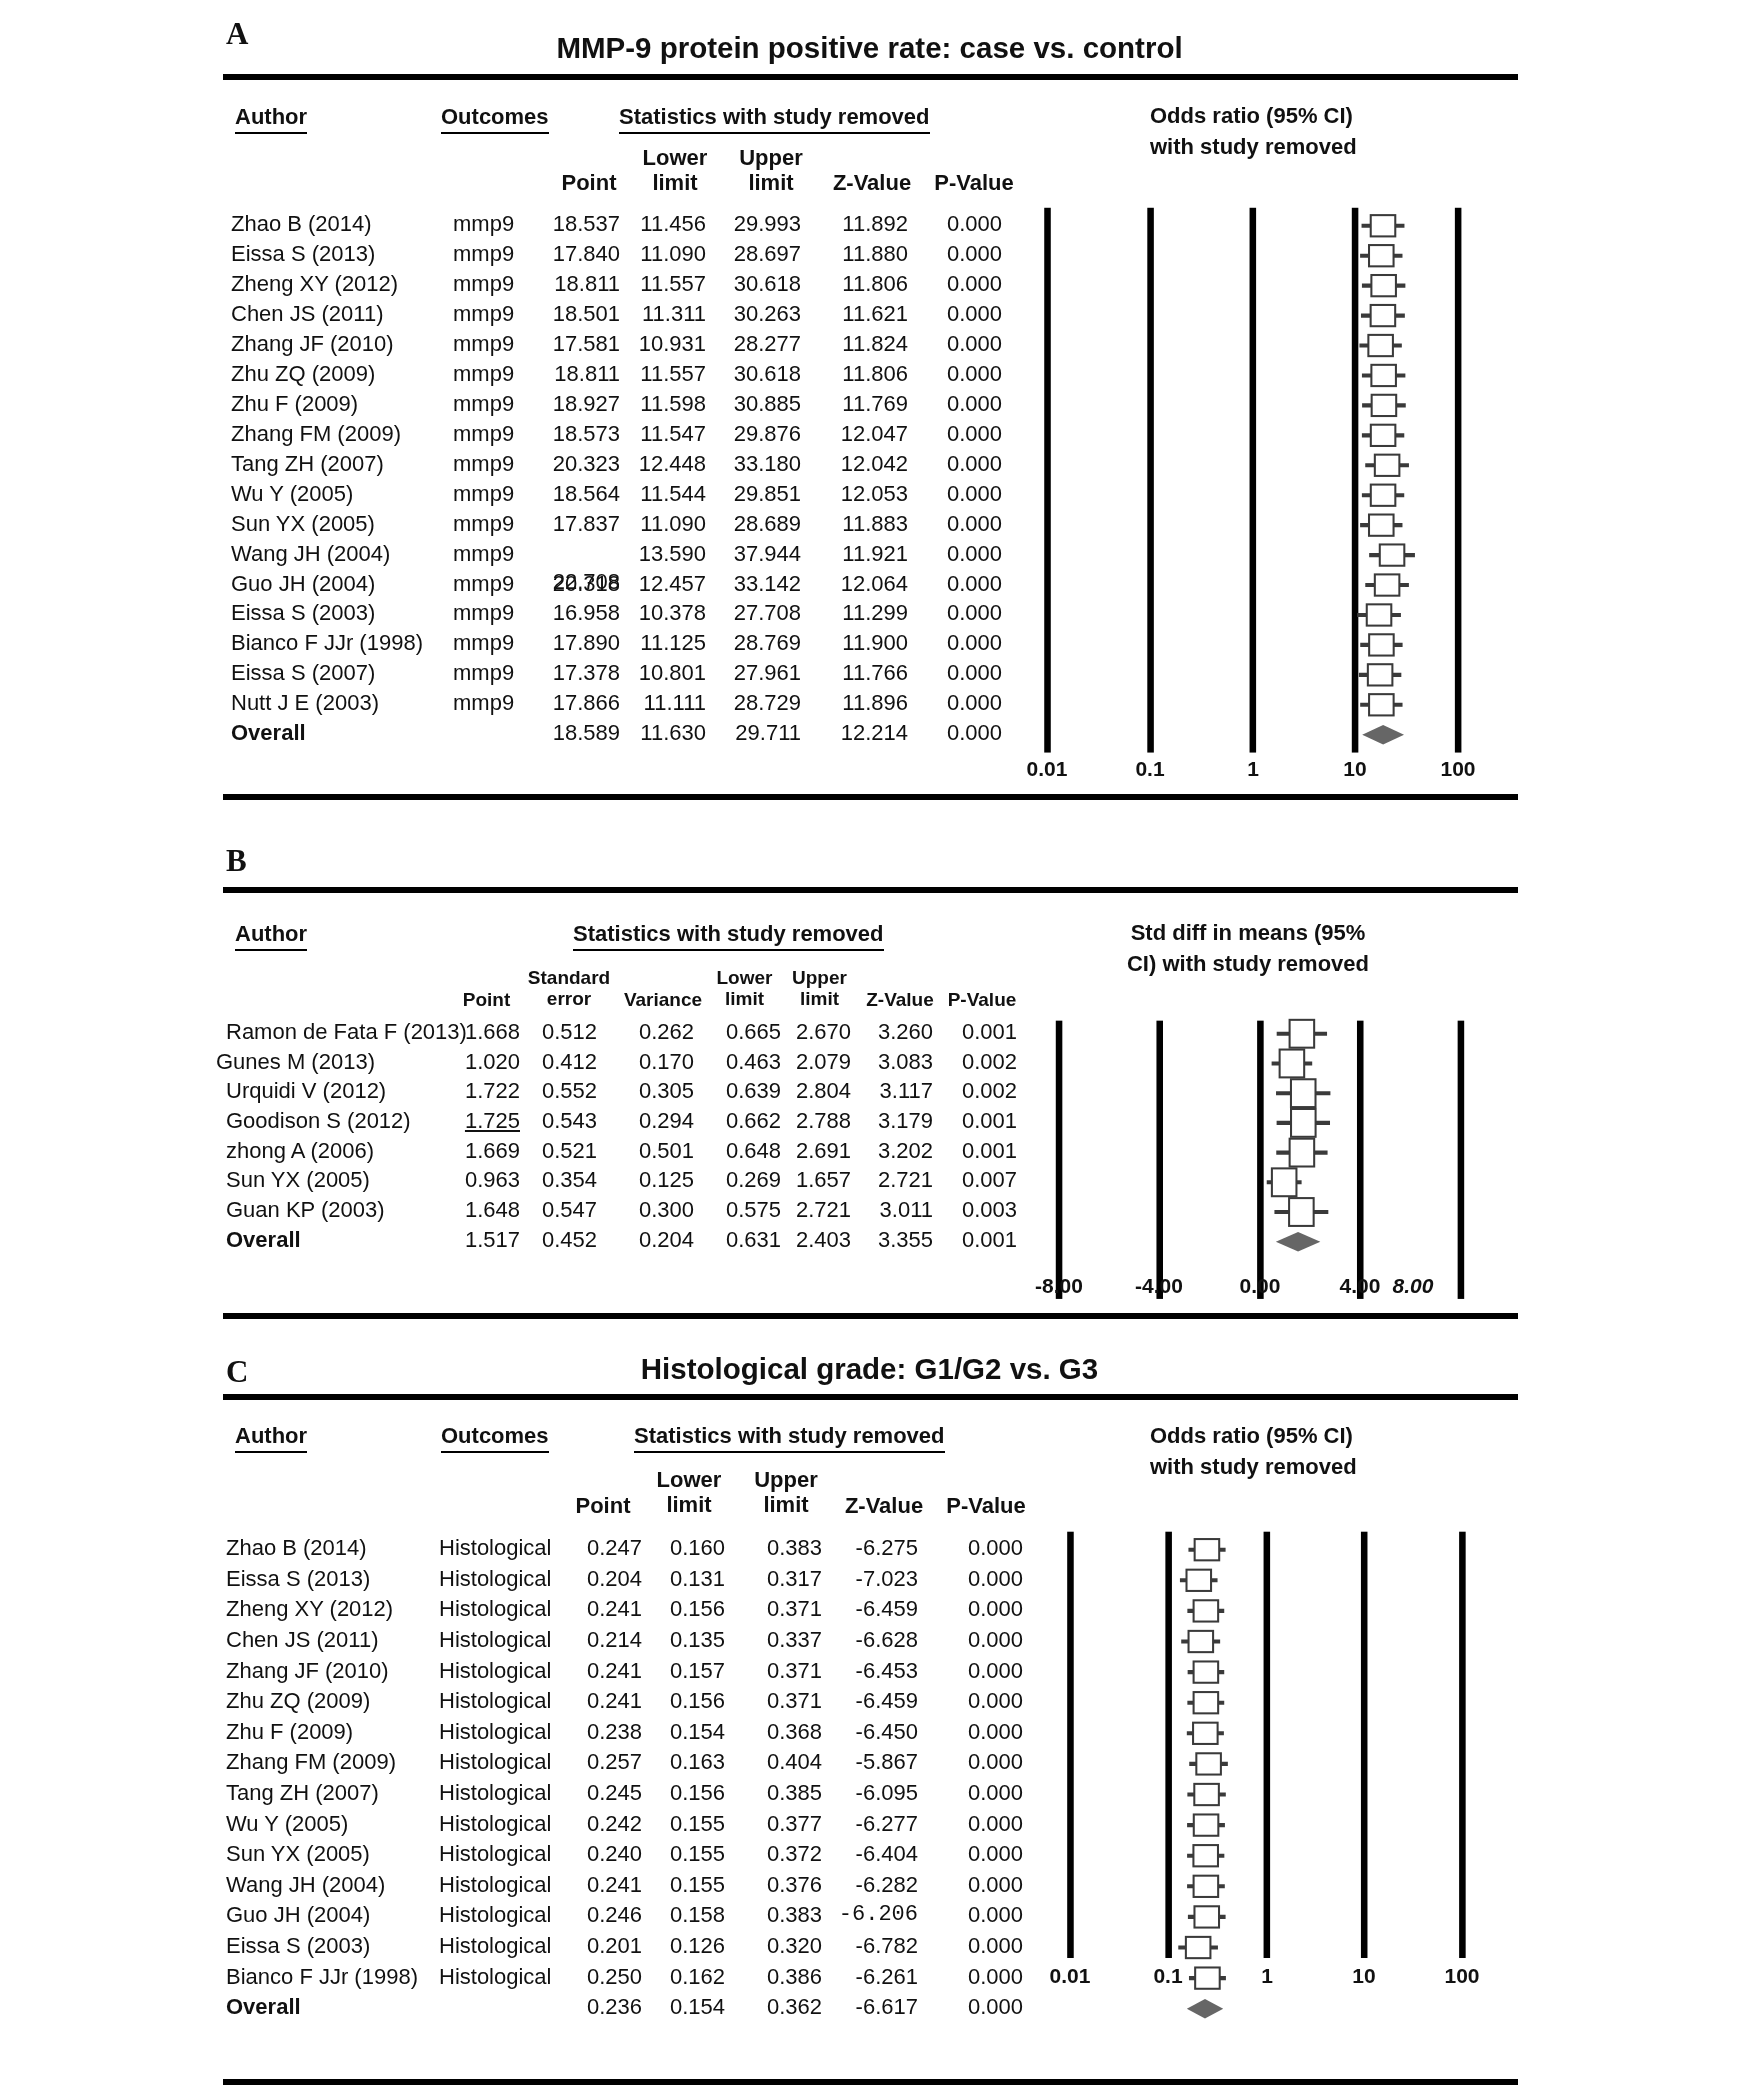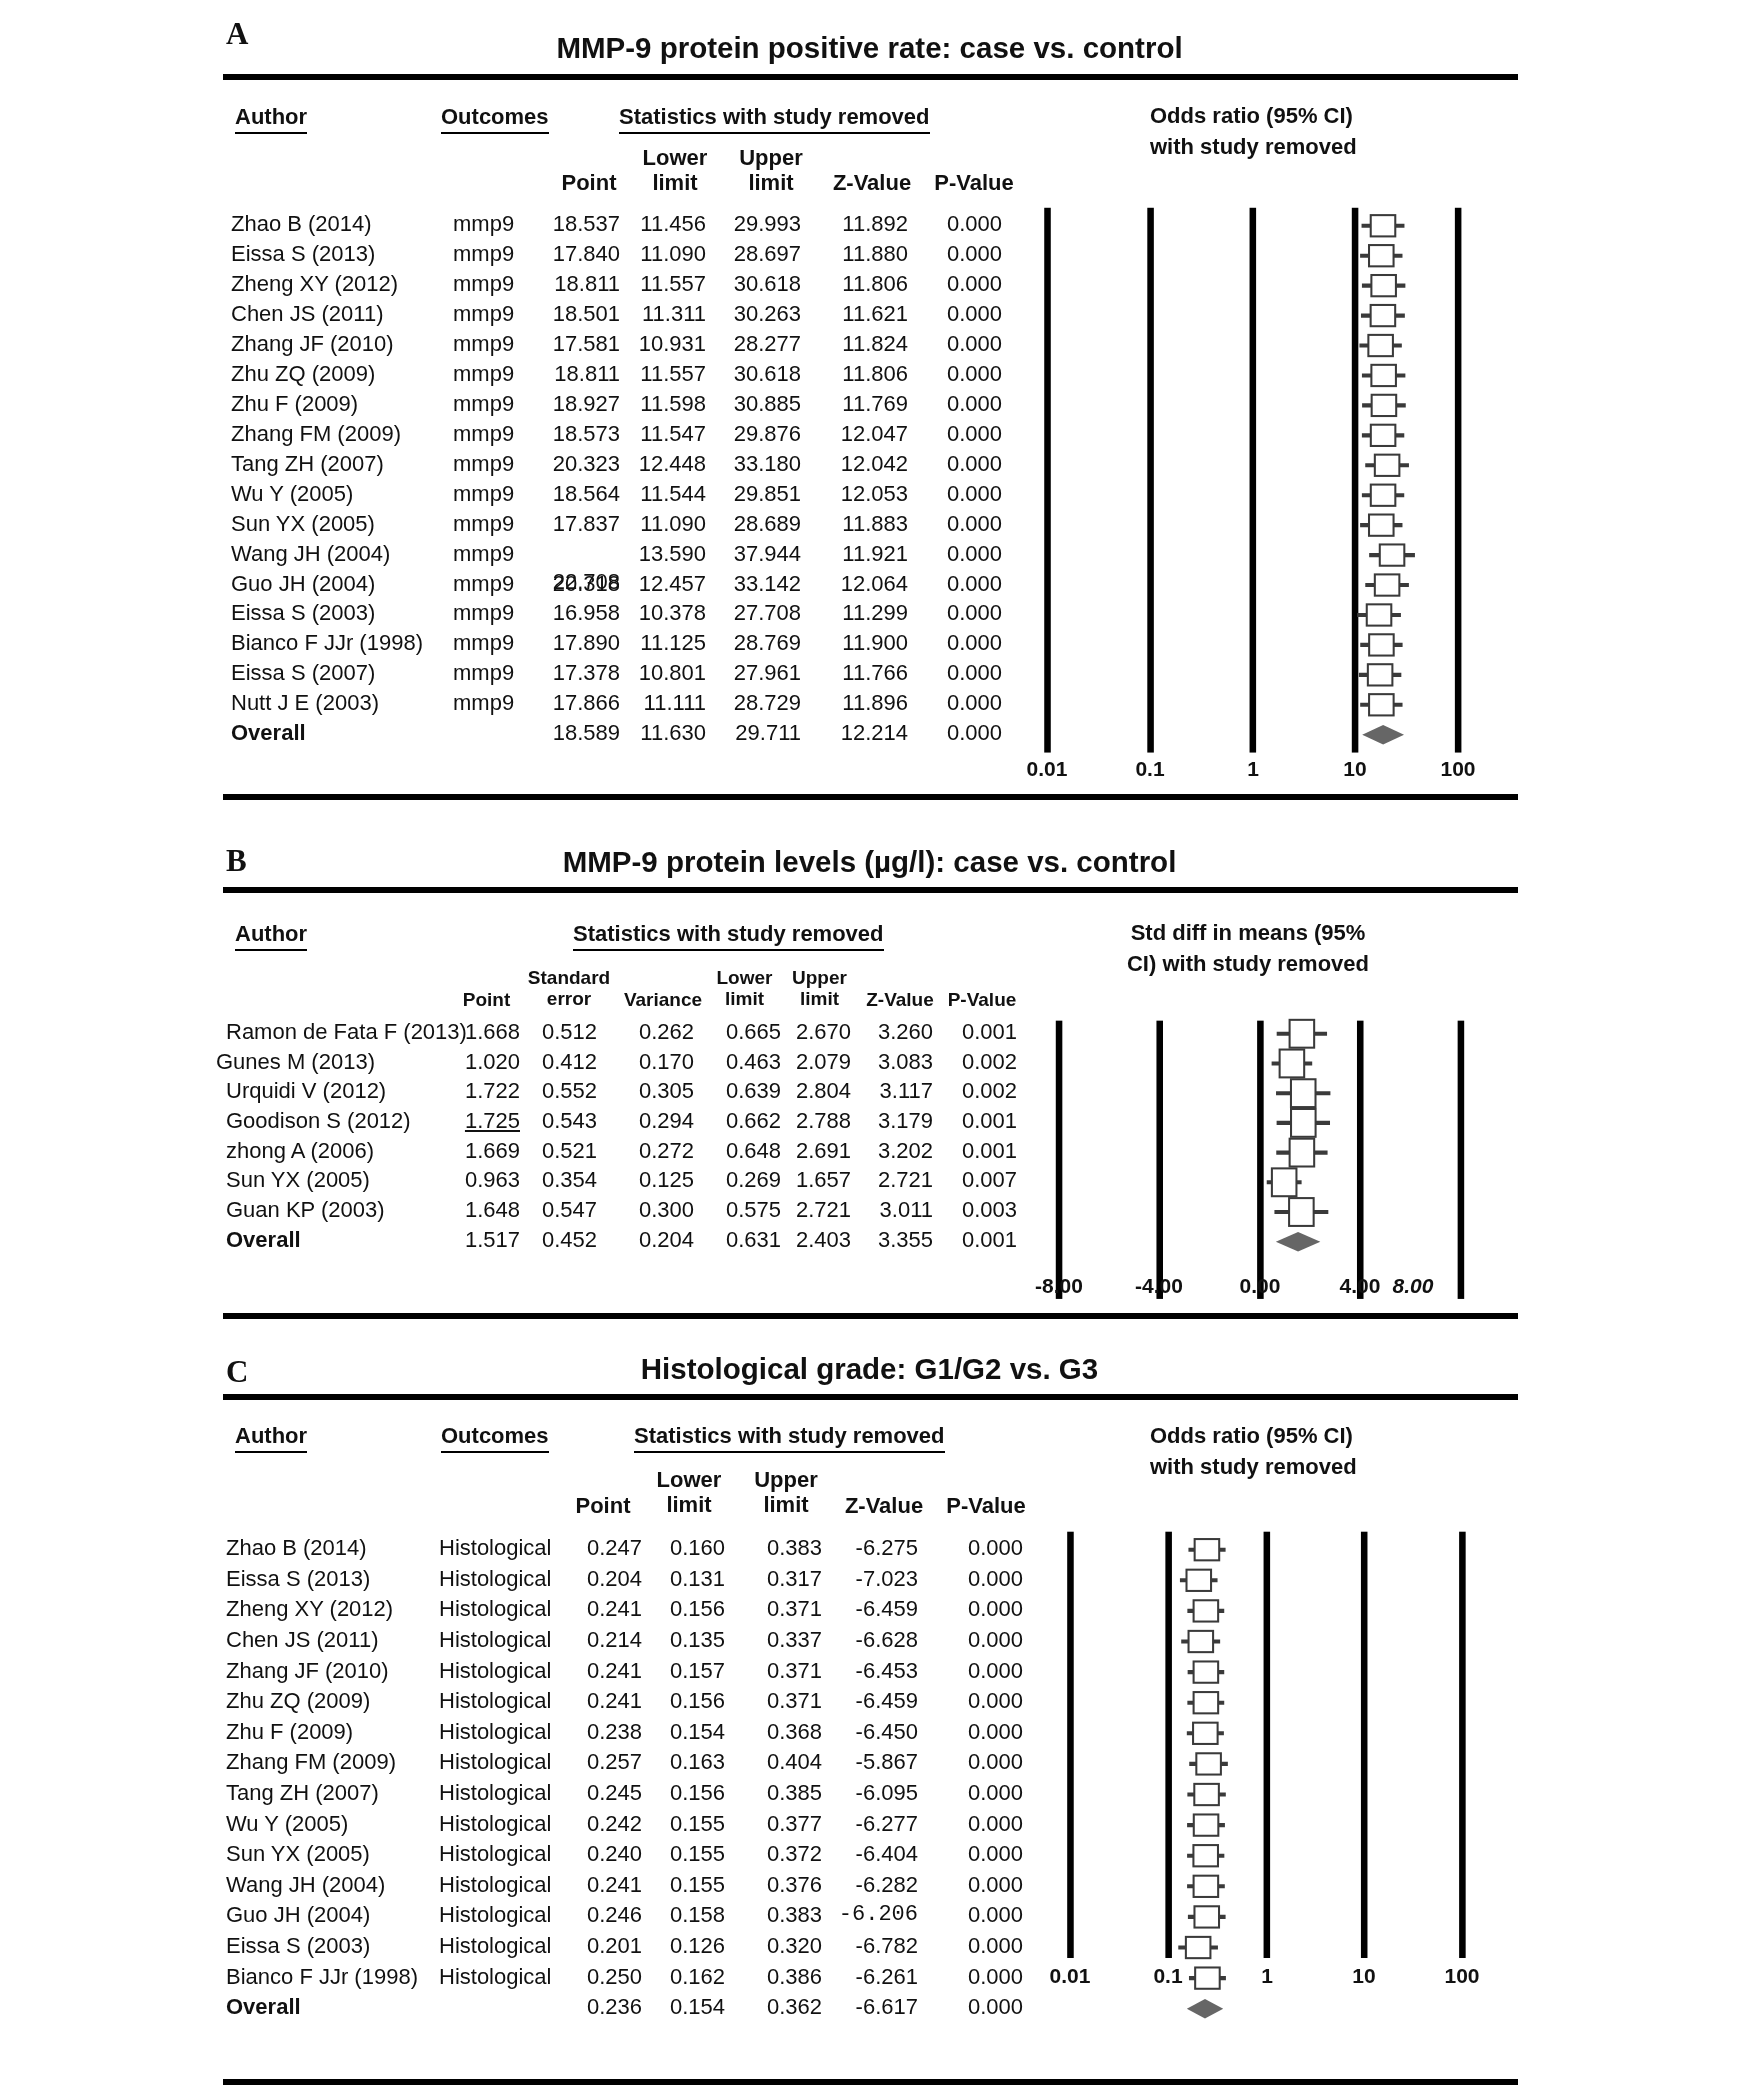--- a/index.html
+++ b/index.html
@@ -265,21 +265,20 @@
       <div class="tick" style="left: 1204px; top: 757px;">1</div>
       <div class="tick" style="left: 1306px; top: 757px;">10</div>
       <div class="tick" style="left: 1409px; top: 757px;">100</div>
     </div>
 
   <div class="rule" style="top:794px;"></div>
 </div>
 
 <div class="panel" style="top:0;height:1326px;">
   <div class="panel-letter" style="top:843px;">B</div>
-  <div class="panel-title" style="top:845px;">MMP-9 protein levels (µg/l): case vs. control</div>
   <div class="rule" style="top:887px;"></div>
 
   <div class="hdr ul" style="left:235px;top:921px;">Author</div>
   <div class="hdr ul" style="left:573px;top:921px;">Statistics with study removed</div>
   <div class="plot-hdr" style="left:1117px;top:917px;text-align:center;width:262px;">
     <div>Std diff in means (95%</div>
     <div>CI) with study removed</div>
   </div>
 
   <div class="colh small" style="left:454px;top:989px;width:65px;"><span>Point</span></div>
@@ -337,21 +336,21 @@
         <span class="c num" style="left: 604px; width: 90px;">0.294</span>
         <span class="c num" style="left: 691px; width: 90px;">0.662</span>
         <span class="c num" style="left: 761px; width: 90px;">2.788</span>
         <span class="c num" style="left: 843px; width: 90px;">3.179</span>
         <span class="c num" style="left: 927px; width: 90px;">0.001</span>
       </div>
       <div class="row" style="top: 1138px;">
         <span class="c author" style="left: 226px;">zhong A (2006)</span>
         <span class="c num" style="left: 430px; width: 90px;">1.669</span>
         <span class="c num" style="left: 507px; width: 90px;">0.521</span>
-        <span class="c num" style="left: 604px; width: 90px;">0.272</span>
+        <span class="c num" style="left: 604px; width: 90px;">0.501</span>
         <span class="c num" style="left: 691px; width: 90px;">0.648</span>
         <span class="c num" style="left: 761px; width: 90px;">2.691</span>
         <span class="c num" style="left: 843px; width: 90px;">3.202</span>
         <span class="c num" style="left: 927px; width: 90px;">0.001</span>
       </div>
       <div class="row" style="top: 1167px;">
         <span class="c author" style="left: 226px;">Sun YX (2005)</span>
         <span class="c num" style="left: 430px; width: 90px;">0.963</span>
         <span class="c num" style="left: 507px; width: 90px;">0.354</span>
         <span class="c num" style="left: 604px; width: 90px;">0.125</span>

